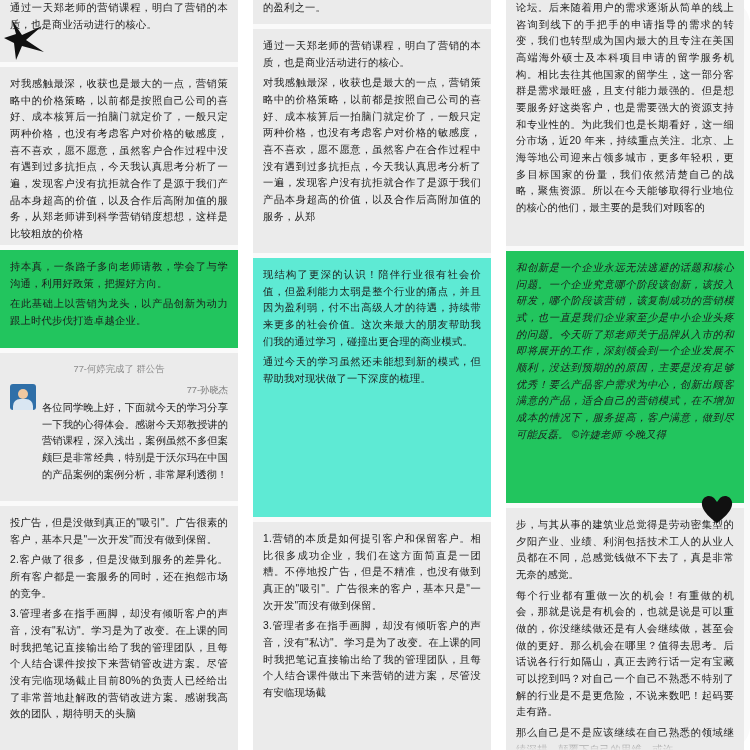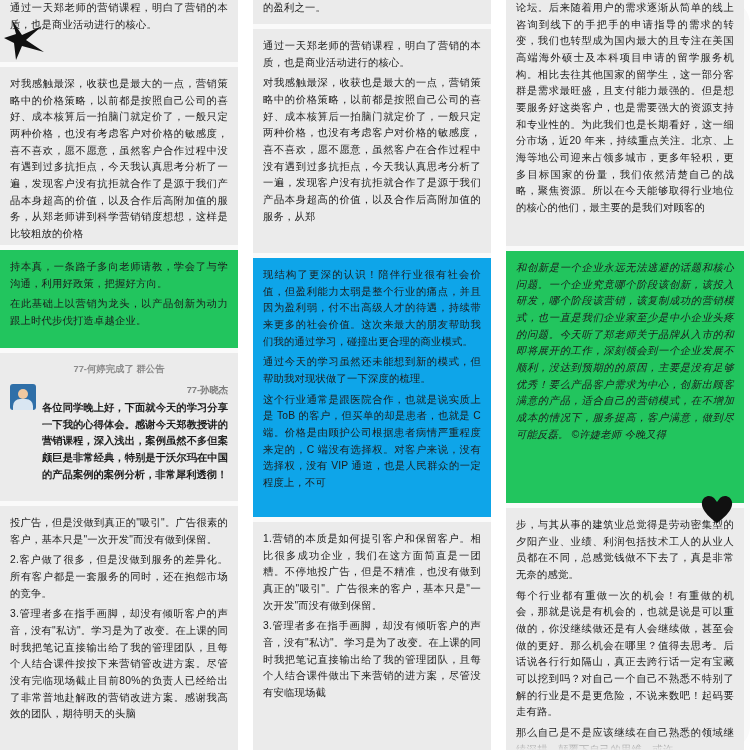--- a/index.html
+++ b/index.html
@@ -21,37 +21,36 @@
     line-height:1.62;
     padding:9px 10px 10px 10px;
     margin:0 0 5px 0;
     box-sizing:border-box;
     letter-spacing:0.2px;
     text-align:justify;
     word-break:break-all;
     overflow:hidden;
   }
   .card.light{background:#22c55e;}
-  .card.dim{background:#0ea5e9;}
+  .card.dim{background:#5eead4;}
   .card p{margin:0 0 4px 0;}
   .card p:last-child{margin-bottom:0;}
 
   .clipped-top{padding-top:0;}
   .fade-bottom:after{
     content:"";position:absolute;left:0;right:0;bottom:0;height:16px;
     background:linear-gradient(to bottom,rgba(235,235,235,0),rgba(235,235,235,0.95));
   }
 
   
   .chatcard{
     background:#ebebeb;
     padding:8px 10px 10px 10px;
     margin:3px 0 5px 0;
     box-sizing:border-box;
-    font-weight:bold;
   }
   .sysline{
     text-align:center;
     font-size:9.4px;
     color:#8c8c8c;
     margin:2px 0 8px 0;
   }
   .msgrow{display:flex;align-items:flex-start;}
   .avatar{
     width:26px;height:26px;flex:0 0 26px;border-radius:3px;
@@ -115,21 +114,20 @@
     <div class="card clipped-top" style="height:24px;">
       <p>的盈利之一。</p>
     </div>
     <div class="card" style="height:224px;">
       <p>通过一天郑老师的营销课程，明白了营销的本质，也是商业活动进行的核心。</p>
       <p>对我感触最深，收获也是最大的一点，营销策略中的价格策略，以前都是按照自己公司的喜好、成本核算后一拍脑门就定价了，一般只定两种价格，也没有考虑客户对价格的敏感度，喜不喜欢，愿不愿意，虽然客户在合作过程中没有遇到过多抗拒点，今天我认真思考分析了一遍，发现客户没有抗拒就合作了是源于我们产品本身超高的价值，以及合作后高附加值的服务，从郑</p>
     </div>
     <div class="card dim" style="height:259px;">
       <p>现结构了更深的认识！陪伴行业很有社会价值，但盈利能力太弱是整个行业的痛点，并且因为盈利弱，付不出高级人才的待遇，持续带来更多的社会价值。这次来最大的朋友帮助我们我的通过学习，碰撞出更合理的商业模式。</p>
       <p>通过今天的学习虽然还未能想到新的模式，但帮助我对现状做了一下深度的梳理。</p>
-      <p>这个行业通常是跟医院合作，也就是说实质上是 ToB 的客户，但买单的却是患者，也就是 C 端。价格是由顾护公司根据患者病情严重程度来定的，C 端没有选择权。对客户来说，没有选择权，没有 VIP 通道，也是人民群众的一定程度上，不可</p>
     </div>
     <div class="card fade-bottom" style="height:233px;">
       <p>1.营销的本质是如何提引客户和保留客户。相比很多成功企业，我们在这方面简直是一团糟。不停地投广告，但是不精准，也没有做到真正的"吸引"。广告很来的客户，基本只是"一次开发"而没有做到保留。</p>
       <p>3.管理者多在指手画脚，却没有倾听客户的声音，没有"私访"。学习是为了改变。在上课的同时我把笔记直接输出给了我的管理团队，且每个人结合课件做出下来营销的进方案，尽管没有安临现场截</p>
     </div>
   </div>
 
   <div class="col c3">
     <div class="card clipped-top" style="height:246px;">
       <p>论坛。后来随着用户的需求逐渐从简单的线上咨询到线下的手把手的申请指导的需求的转变，我们也转型成为国内最大的且专注在美国高端海外硕士及本科项目申请的留学服务机构。相比去往其他国家的留学生，这一部分客群是需求最旺盛，且支付能力最强的。但是想要服务好这类客户，也是需要强大的资源支持和专业性的。为此我们也是长期看好，这一细分市场，近20 年来，持续重点关注。北京、上海等地公司迎来占领多城市，更多年轻积，更多目标国家的份量，我们依然清楚自己的战略，聚焦资源。所以在今天能够取得行业地位的核心的他们，最主要的是我们对顾客的</p>

